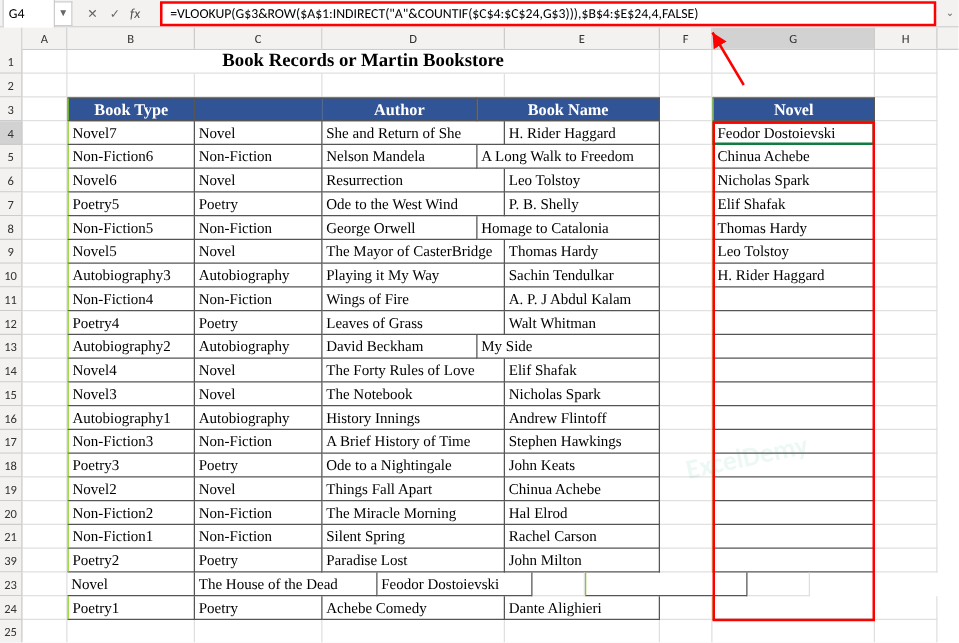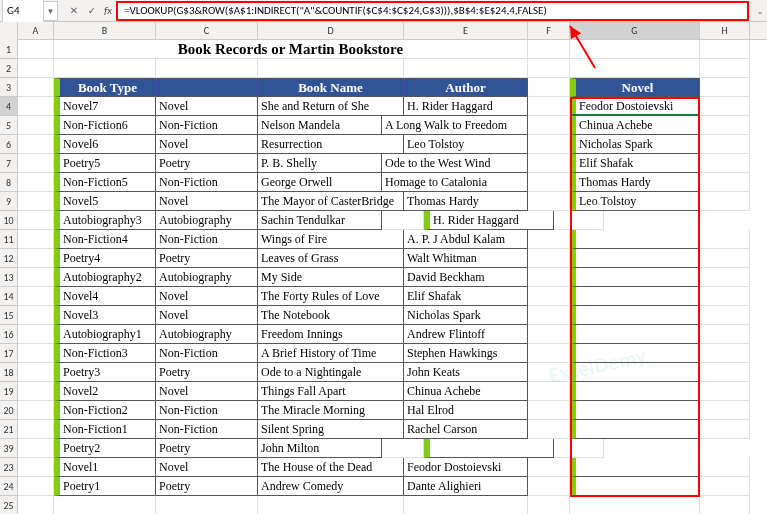--- a/index.html
+++ b/index.html
@@ -3,41 +3,41 @@
 <meta charset="utf-8">
 <style>
   * { box-sizing: border-box; margin: 0; padding: 0; }
   body { font-family: Calibri, Arial, sans-serif; font-size: 11px; background: #fff; position: relative; width: 767px; height: 514px; overflow: hidden; }
   
   .name-box-row { display: flex; align-items: center; height: 22px; border-bottom: 1px solid #ccc; background: #f3f2f1; }
   .name-box { width: 42px; height: 20px; border: 1px solid #ccc; background: #fff; padding: 15px 4px; font-size: 11px; display: flex; align-items: center; margin-left: 2px; }
   .name-box-arrow { width: 14px; height: 20px; border: 1px solid #ccc; border-left: none; background: #fff; display: flex; align-items: center; justify-content: center; color: #666; font-size: 8px; }
   .fx-btns { display: flex; gap: 2px; margin-left: 8px; }
   .fx-btn { width: 16px; height: 16px; display: flex; align-items: center; justify-content: center; color: #666; font-size: 10px; }
-  .fx-label { font-style: italic; font-size: 11px; color: #555; margin-left: 4px; margin-right: 4px; }
+  .fx-label { font-style: italic; font-size: 11px; color: #555; margin-left: 4px; margin-right: 16px; }
   .formula-bar { flex: 1; height: 20px; border: 2px solid #ff0000; background: #fff; padding: 0 6px; font-size: 11px; display: flex; align-items: center; margin-right: 4px; }
   .formula-expand { width: 14px; height: 20px; display: flex; align-items: center; justify-content: center; color: #666; font-size: 8px; }
   
   .sheet-area { position: relative; height: calc(514px - 22px); overflow: hidden; }
   .col-headers { display: flex; height: 18px; background: #f3f2f1; border-bottom: 1px solid #ccc; }
   .select-all { width: 18px; height: 18px; border-right: 1px solid #ccc; background: #f3f2f1; }
   .col-header { border-right: 1px solid #ccc; display: flex; align-items: center; justify-content: center; font-size: 10px; color: #333; background: #f3f2f1; }
   .col-header.active { background: #d2d2d2; }
   
   .grid-body { display: flex; }
   .row-headers { width: 18px; }
   .row-header { height: 19px; border-bottom: 1px solid #ccc; border-right: 1px solid #ccc; display: flex; align-items: center; justify-content: center; font-size: 10px; color: #333; background: #f3f2f1; }
   .row-header.active { background: #d2d2d2; }
   
   .cells { position: relative; flex: 1; }
   .cell-row { display: flex; height: 19px; text-align: right; }
   .cell { border-right: 1px solid #e0e0e0; border-bottom: 1px solid #e0e0e0; padding: 0 3px; display: flex; align-items: center; font-size: 11px; overflow: hidden; white-space: nowrap; }
   .cell.bordered { border-right: 1px solid #555; border-bottom: 1px solid #555; }
   .cell.bordered-top { border-top: 1px solid #555; }
-  .cell.bordered-left { border-left: 6px solid #84cc16; }
+  .cell.bordered-left { border-left: 1px solid #84cc16; }
   .cell.header-cell { background: #305496; color: #fff; font-weight: bold; font-family: "Times New Roman", serif; font-size: 13px; justify-content: center; }
   .title-row { font-family: "Times New Roman", serif; font-size: 15px; font-weight: bold; justify-content: center; }
   
   .col-A { width: 36px; }
   .col-B { width: 102px; }
   .col-C { width: 102px; }
   .col-D { width: 146px; }
   .col-E { width: 124px; }
   .col-F { width: 42px; }
   .col-G { width: 130px; }
@@ -125,22 +125,22 @@
           <div class="cell col-D"></div>
           <div class="cell col-E"></div>
           <div class="cell col-F"></div>
           <div class="cell col-G"></div>
           <div class="cell col-H"></div>
         </div>
         <div class="cell-row">
           <div class="cell col-A"></div>
           <div class="cell col-B header-cell bordered bordered-top bordered-left">Book Type</div>
           <div class="cell col-C header-cell bordered bordered-top"></div>
+          <div class="cell col-E header-cell bordered bordered-top">Author</div>
           <div class="cell col-D header-cell bordered bordered-top">Book Name</div>
-          <div class="cell col-E header-cell bordered bordered-top">Author</div>
           <div class="cell col-F"></div>
           <div class="cell col-G header-cell bordered bordered-top bordered-left">Novel</div>
           <div class="cell col-H"></div>
         </div>
         <div class="cell-row">
           <div class="cell col-A"></div>
           <div class="cell col-B bordered bordered-left data-serif">Novel7</div>
           <div class="cell col-C bordered data-serif">Novel</div>
           <div class="cell col-D bordered data-serif">She and Return of She</div>
           <div class="cell col-E bordered data-serif">H. Rider Haggard</div>
@@ -165,22 +165,22 @@
           <div class="cell col-D bordered data-serif">Resurrection</div>
           <div class="cell col-E bordered data-serif">Leo Tolstoy</div>
           <div class="cell col-F"></div>
           <div class="cell col-G bordered bordered-left data-serif">Nicholas Spark</div>
           <div class="cell col-H"></div>
         </div>
         <div class="cell-row">
           <div class="cell col-A"></div>
           <div class="cell col-B bordered bordered-left data-serif">Poetry5</div>
           <div class="cell col-C bordered data-serif">Poetry</div>
+          <div class="cell col-D bordered data-serif">Ode to the West Wind</div>
           <div class="cell col-E bordered data-serif">P. B. Shelly</div>
-          <div class="cell col-D bordered data-serif">Ode to the West Wind</div>
           <div class="cell col-F"></div>
           <div class="cell col-G bordered bordered-left data-serif">Elif Shafak</div>
           <div class="cell col-H"></div>
         </div>
         <div class="cell-row">
           <div class="cell col-A"></div>
           <div class="cell col-B bordered bordered-left data-serif">Non-Fiction5</div>
           <div class="cell col-C bordered data-serif">Non-Fiction</div>
           <div class="cell col-E bordered data-serif">George Orwell</div>
           <div class="cell col-D bordered data-serif">Homage to Catalonia</div>
@@ -195,20 +195,21 @@
           <div class="cell col-D bordered data-serif">The Mayor of CasterBridge</div>
           <div class="cell col-E bordered data-serif">Thomas Hardy</div>
           <div class="cell col-F"></div>
           <div class="cell col-G bordered bordered-left data-serif">Leo Tolstoy</div>
           <div class="cell col-H"></div>
         </div>
         <div class="cell-row">
           <div class="cell col-A"></div>
           <div class="cell col-B bordered bordered-left data-serif">Autobiography3</div>
           <div class="cell col-C bordered data-serif">Autobiography</div>
+          <div class="cell col-D bordered data-serif">Playing it My Way</div>
           <div class="cell col-E bordered data-serif">Sachin Tendulkar</div>
           <div class="cell col-F"></div>
           <div class="cell col-G bordered bordered-left data-serif">H. Rider Haggard</div>
           <div class="cell col-H"></div>
         </div>
         <div class="cell-row">
           <div class="cell col-A"></div>
           <div class="cell col-B bordered bordered-left data-serif">Non-Fiction4</div>
           <div class="cell col-C bordered data-serif">Non-Fiction</div>
           <div class="cell col-D bordered data-serif">Wings of Fire</div>
@@ -224,22 +225,22 @@
           <div class="cell col-D bordered data-serif">Leaves of Grass</div>
           <div class="cell col-E bordered data-serif">Walt Whitman</div>
           <div class="cell col-F"></div>
           <div class="cell col-G bordered bordered-left data-serif"></div>
           <div class="cell col-H"></div>
         </div>
         <div class="cell-row">
           <div class="cell col-A"></div>
           <div class="cell col-B bordered bordered-left data-serif">Autobiography2</div>
           <div class="cell col-C bordered data-serif">Autobiography</div>
+          <div class="cell col-E bordered data-serif">David Beckham</div>
           <div class="cell col-D bordered data-serif">My Side</div>
-          <div class="cell col-E bordered data-serif">David Beckham</div>
           <div class="cell col-F"></div>
           <div class="cell col-G bordered bordered-left data-serif"></div>
           <div class="cell col-H"></div>
         </div>
         <div class="cell-row">
           <div class="cell col-A"></div>
           <div class="cell col-B bordered bordered-left data-serif">Novel4</div>
           <div class="cell col-C bordered data-serif">Novel</div>
           <div class="cell col-D bordered data-serif">The Forty Rules of Love</div>
           <div class="cell col-E bordered data-serif">Elif Shafak</div>
@@ -254,21 +255,21 @@
           <div class="cell col-D bordered data-serif">The Notebook</div>
           <div class="cell col-E bordered data-serif">Nicholas Spark</div>
           <div class="cell col-F"></div>
           <div class="cell col-G bordered bordered-left data-serif"></div>
           <div class="cell col-H"></div>
         </div>
         <div class="cell-row">
           <div class="cell col-A"></div>
           <div class="cell col-B bordered bordered-left data-serif">Autobiography1</div>
           <div class="cell col-C bordered data-serif">Autobiography</div>
-          <div class="cell col-D bordered data-serif">Freedom Innings</div>
+          <div class="cell col-D bordered data-serif">History Innings</div>
           <div class="cell col-E bordered data-serif">Andrew Flintoff</div>
           <div class="cell col-F"></div>
           <div class="cell col-G bordered bordered-left data-serif"></div>
           <div class="cell col-H"></div>
         </div>
         <div class="cell-row">
           <div class="cell col-A"></div>
           <div class="cell col-B bordered bordered-left data-serif">Non-Fiction3</div>
           <div class="cell col-C bordered data-serif">Non-Fiction</div>
           <div class="cell col-D bordered data-serif">A Brief History of Time</div>
@@ -314,40 +315,40 @@
           <div class="cell col-D bordered data-serif">Silent Spring</div>
           <div class="cell col-E bordered data-serif">Rachel Carson</div>
           <div class="cell col-F"></div>
           <div class="cell col-G bordered bordered-left data-serif"></div>
           <div class="cell col-H"></div>
         </div>
         <div class="cell-row">
           <div class="cell col-A"></div>
           <div class="cell col-B bordered bordered-left data-serif">Poetry2</div>
           <div class="cell col-C bordered data-serif">Poetry</div>
+          <div class="cell col-D bordered data-serif">Paradise Lost</div>
           <div class="cell col-E bordered data-serif">John Milton</div>
           <div class="cell col-F"></div>
           <div class="cell col-G bordered bordered-left data-serif"></div>
           <div class="cell col-H"></div>
         </div>
         <div class="cell-row">
           <div class="cell col-A"></div>
-          <div class="cell col-B bordered bordered-left data-serif">Novel1</div>
           <div class="cell col-C bordered data-serif">Novel</div>
           <div class="cell col-D bordered data-serif">The House of the Dead</div>
           <div class="cell col-E bordered data-serif">Feodor Dostoievski</div>
           <div class="cell col-F"></div>
           <div class="cell col-G bordered bordered-left data-serif"></div>
           <div class="cell col-H"></div>
         </div>
         <div class="cell-row">
           <div class="cell col-A"></div>
           <div class="cell col-B bordered bordered-left data-serif">Poetry1</div>
           <div class="cell col-C bordered data-serif">Poetry</div>
-          <div class="cell col-D bordered data-serif">Andrew Comedy</div>
+          <div class="cell col-D bordered data-serif">Achebe Comedy</div>
           <div class="cell col-E bordered data-serif">Dante Alighieri</div>
           <div class="cell col-F"></div>
           <div class="cell col-G bordered bordered-left data-serif"></div>
           <div class="cell col-H"></div>
         </div>
         <div class="cell-row">
           <div class="cell col-A"></div>
           <div class="cell col-B"></div>
           <div class="cell col-C"></div>
           <div class="cell col-D"></div>

